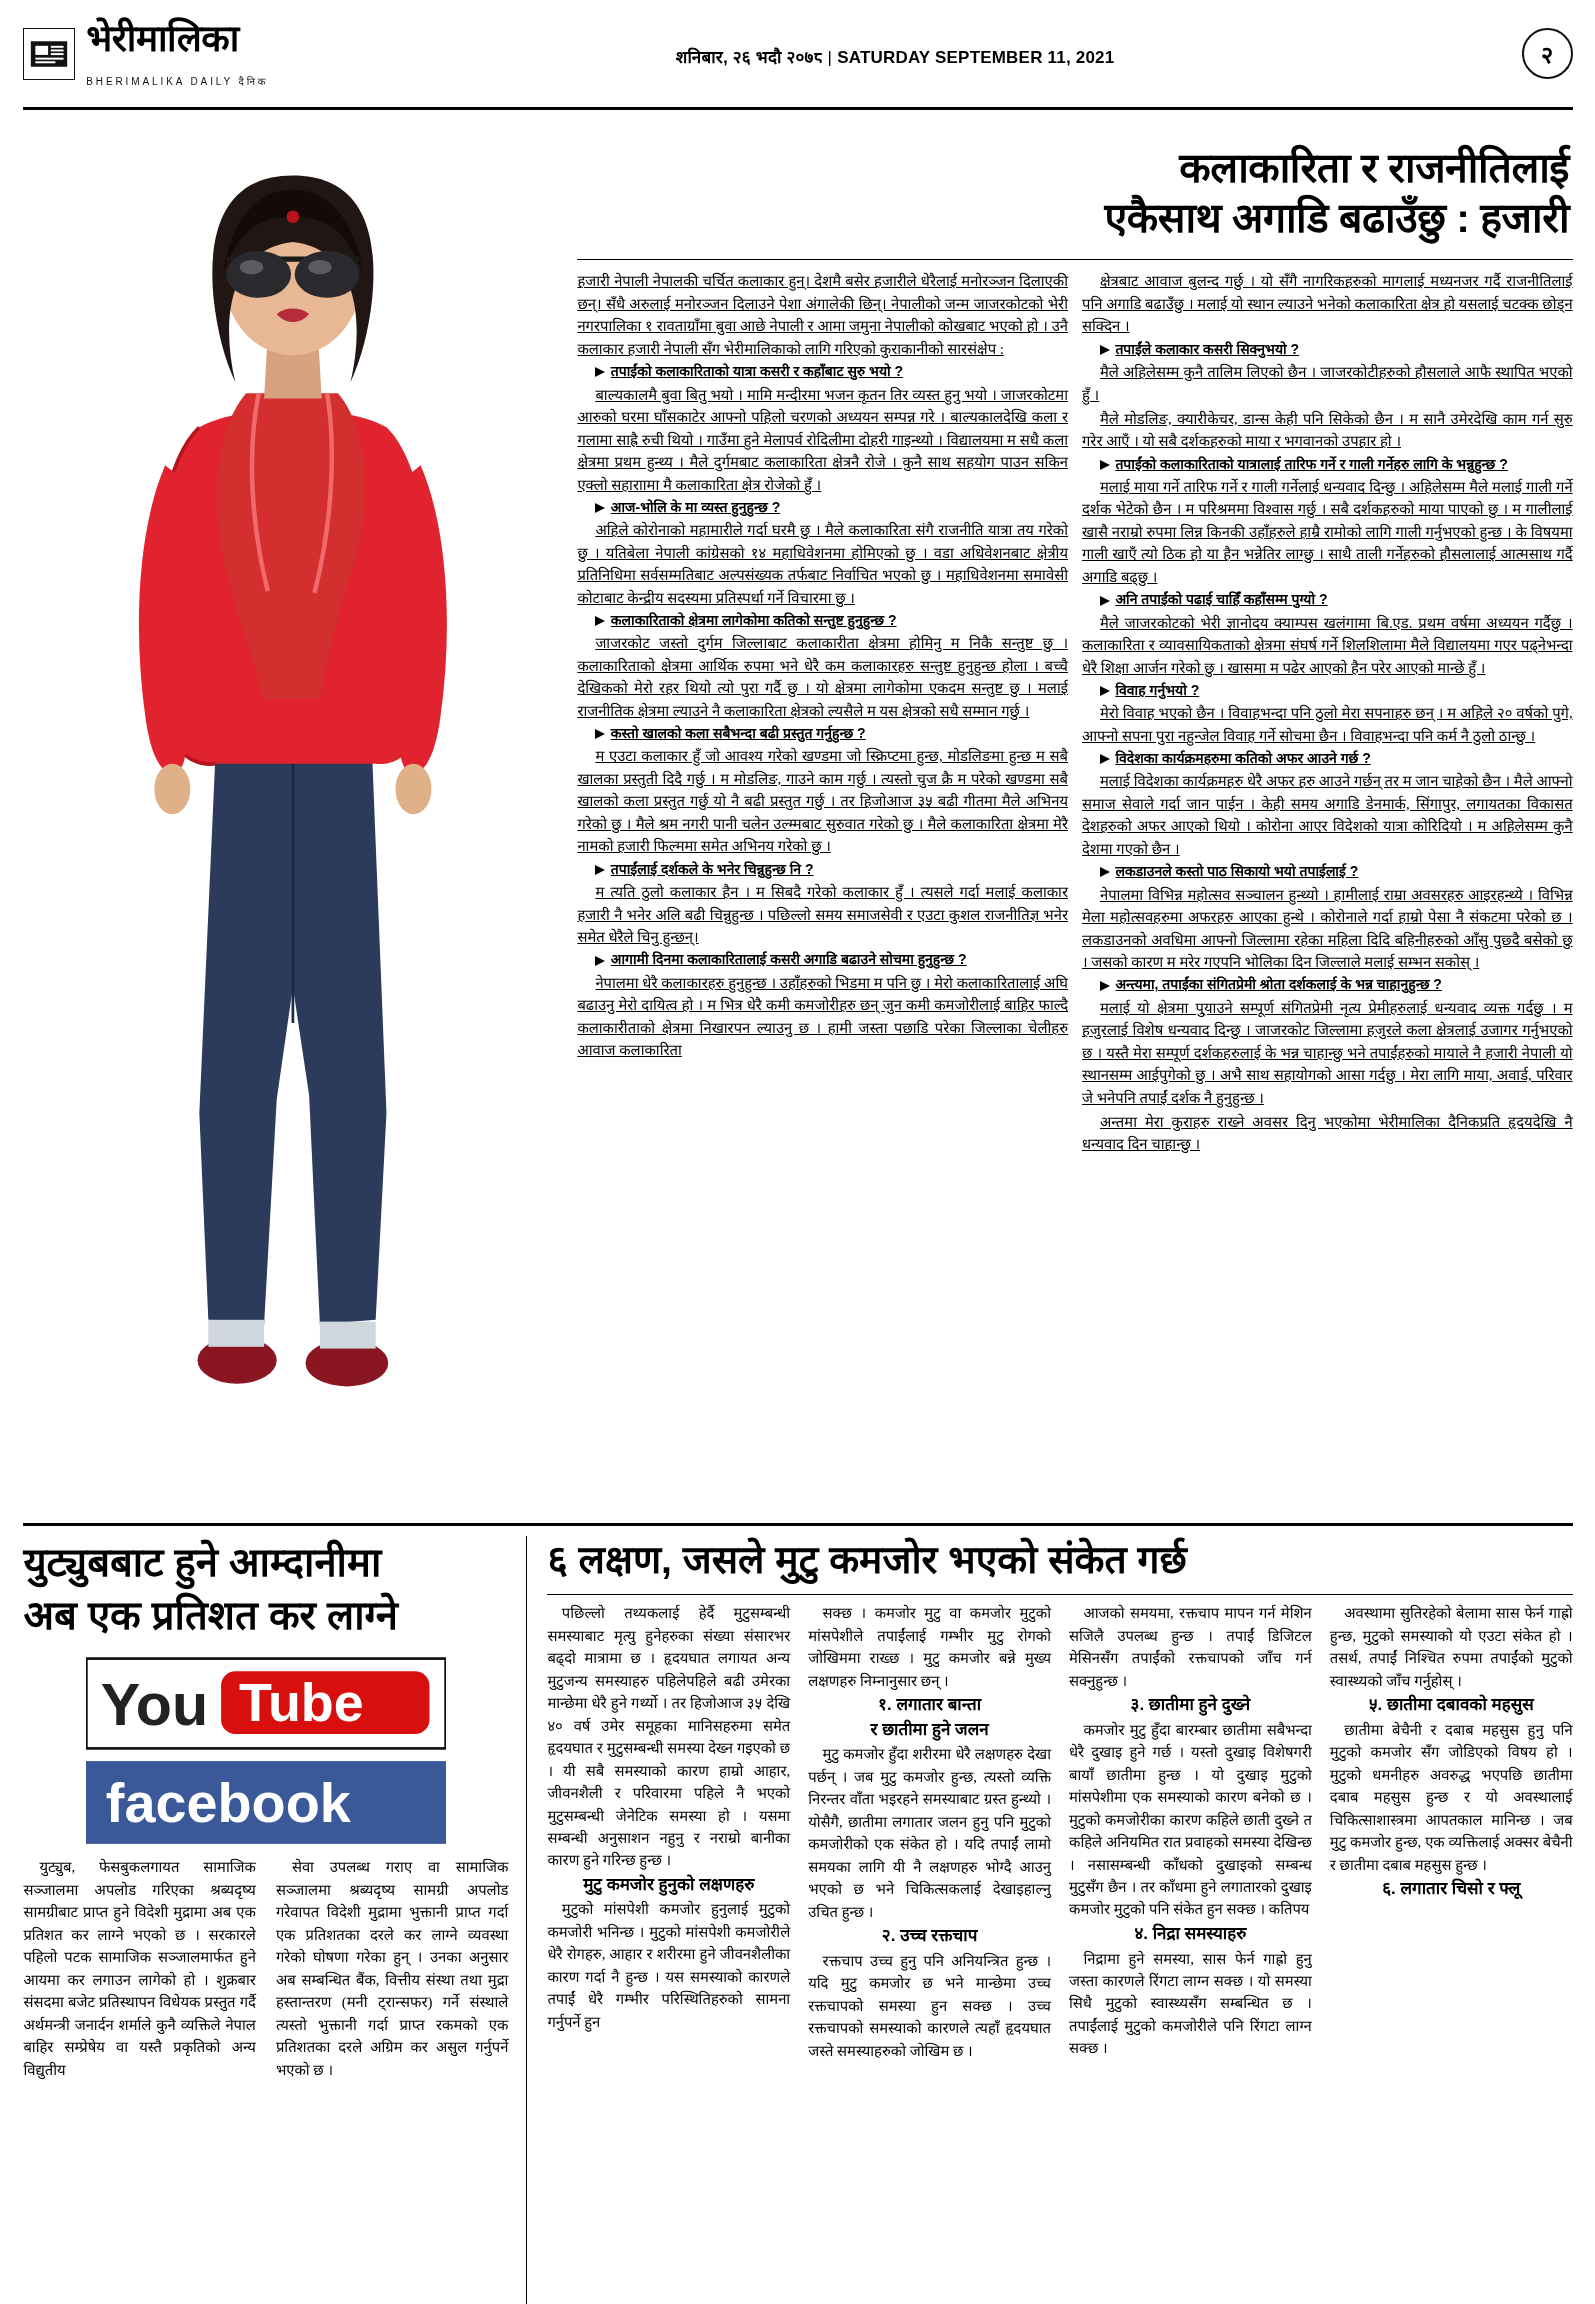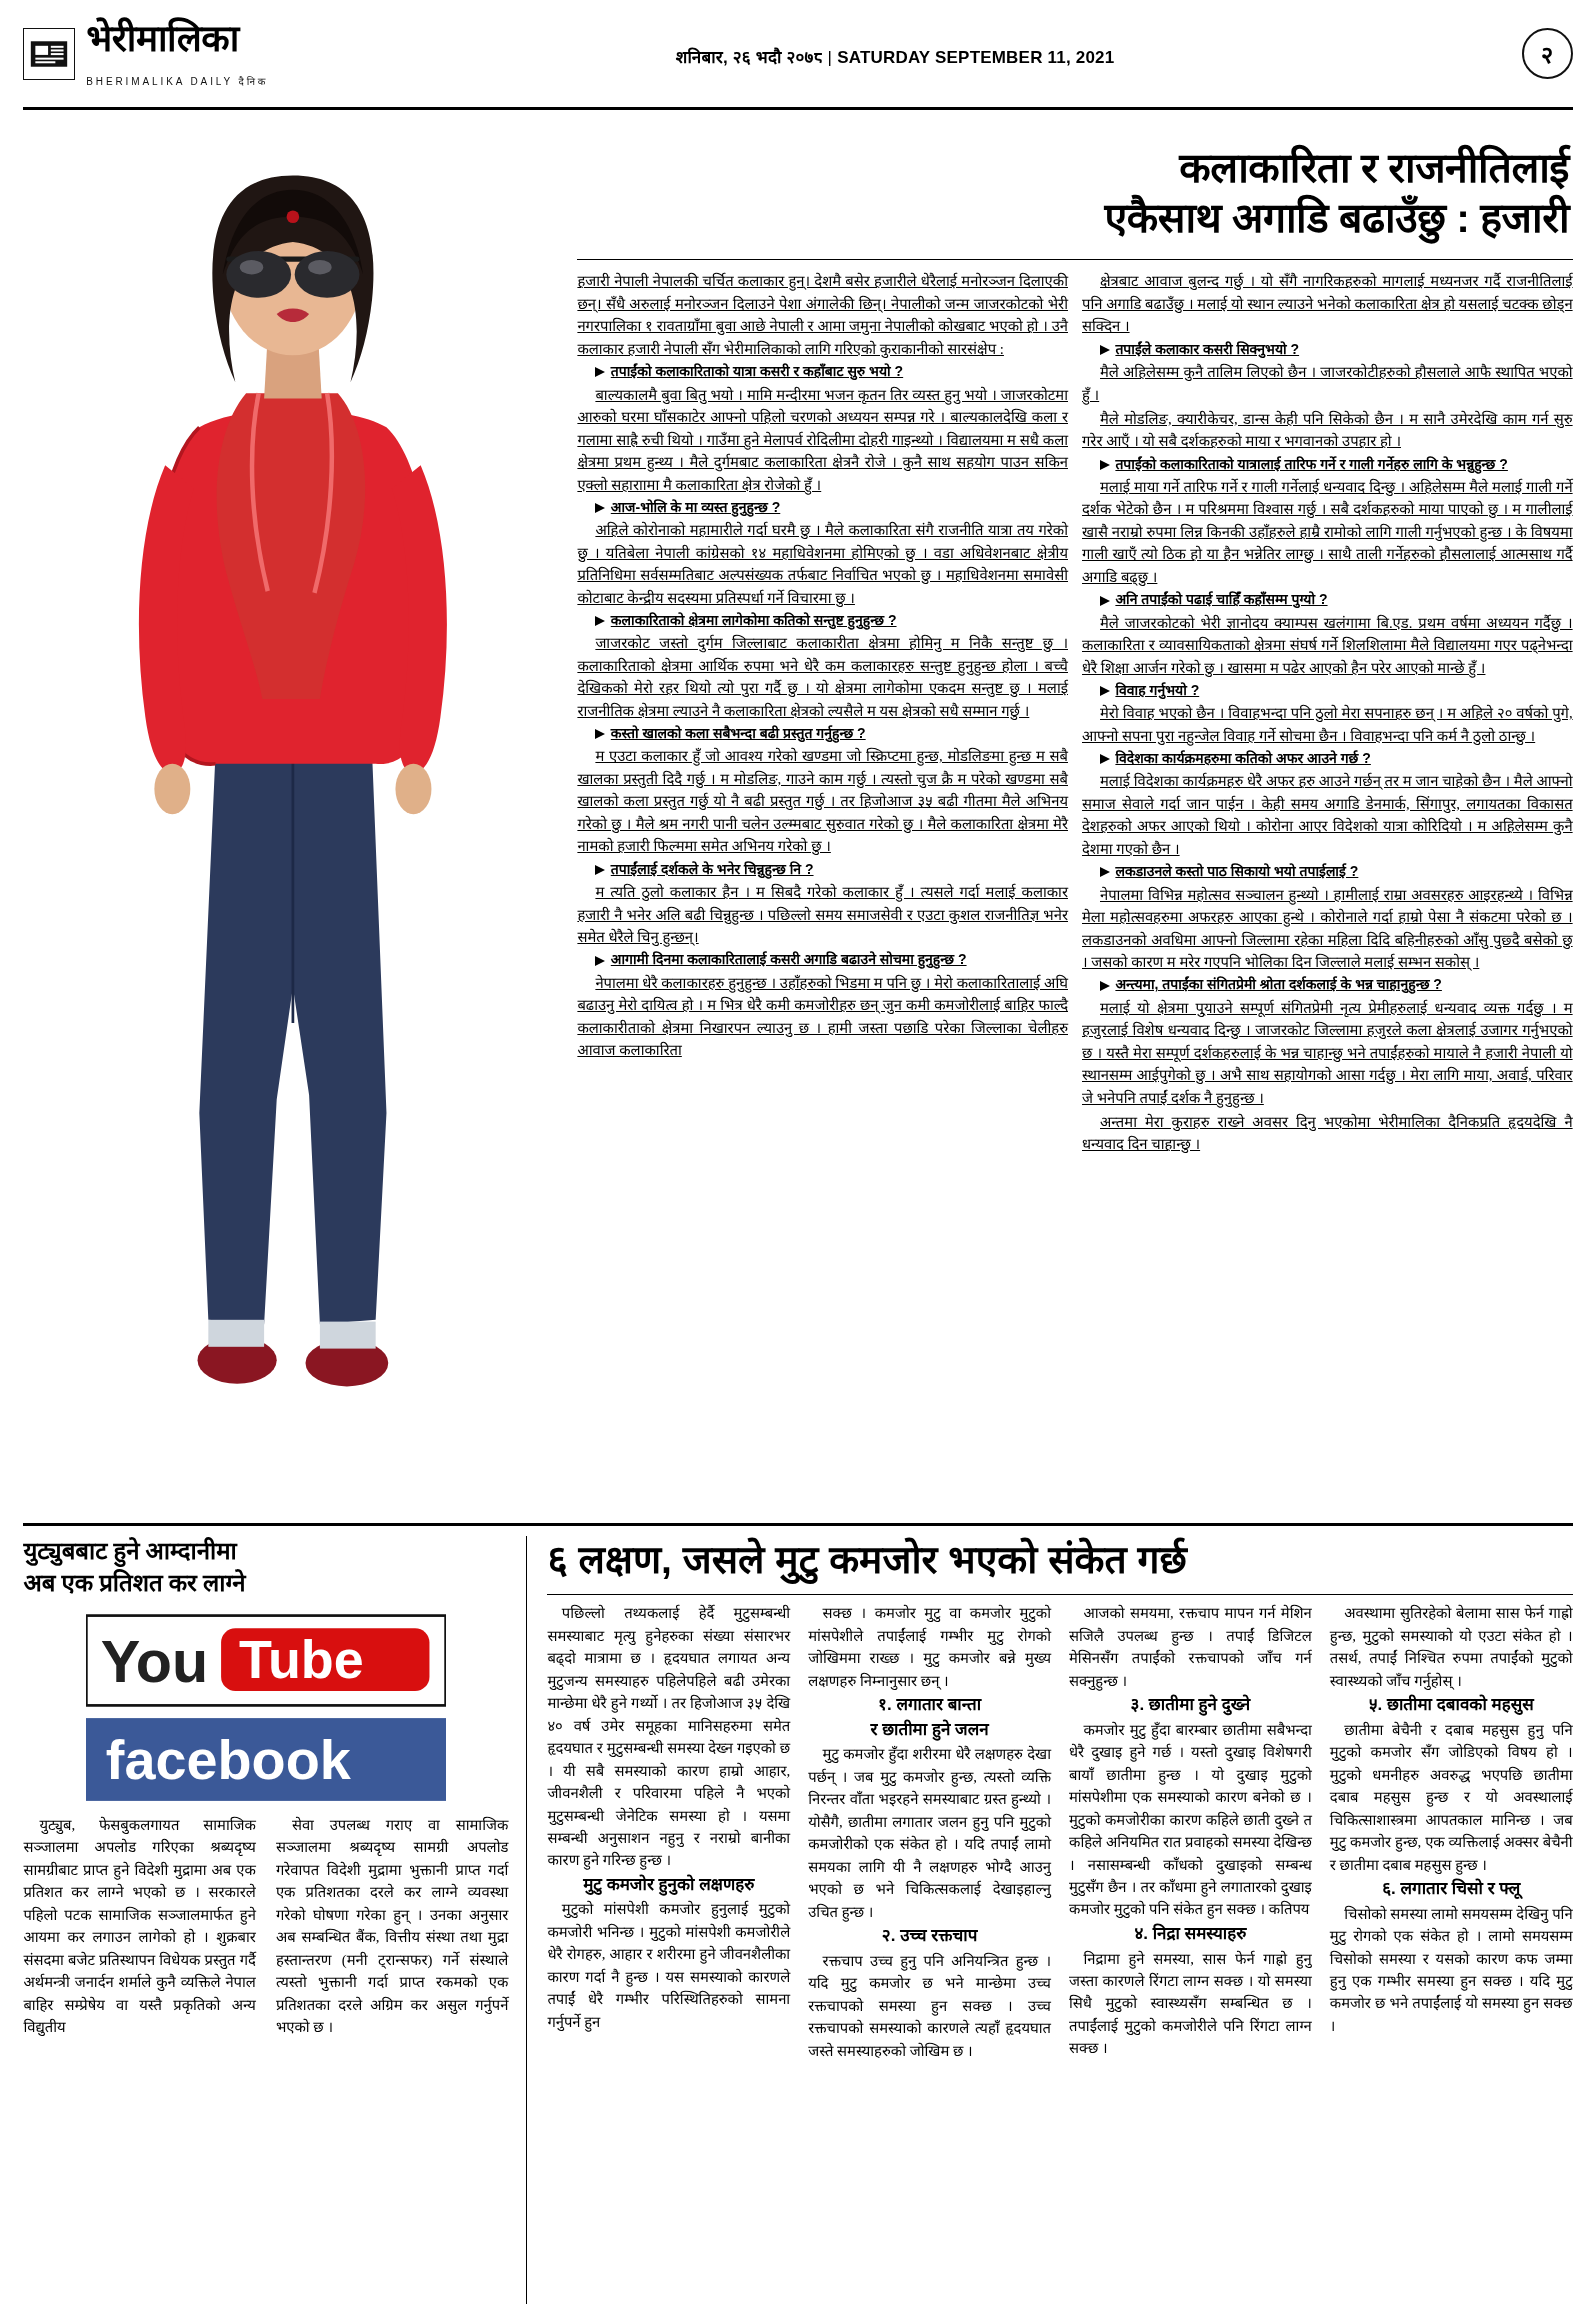--- a/index.html
+++ b/index.html
@@ -140,23 +140,23 @@
     height:815px;
   }
   .left-bottom{
     width:504px;
     flex:0 0 504px;
     padding-right:18px;
     box-sizing:border-box;
     border-right:1.8px solid #000;
   }
   .yt-head{
-    font-family:Liberation Serif, serif;
-    font-weight:bold;
-    font-size:24px;
+    font-family:Liberation Sans, sans-serif;
+    font-weight:bold;
+    font-size:40px;
     line-height:1.32;
     margin-bottom:12.6px;
   }
   .logo-box{margin:3.6px 0 12.6px 0;}
   .yt-logo{display:block;margin:0 auto 9px auto;}
   .fb-logo{display:block;margin:0 auto;}
   .left-cols{
     display:flex;
     gap:20px;
     margin-top:9px;
@@ -374,19 +374,18 @@
             <p class="sym-head">३. छातीमा हुने दुख्ने</p>
             <p>कमजोर मुटु हुँदा बारम्बार छातीमा सबैभन्दा धेरै दुखाइ हुने गर्छ । यस्तो दुखाइ विशेषगरी बायाँ छातीमा हुन्छ । यो दुखाइ मुटुको मांसपेशीमा एक समस्याको कारण बनेको छ । मुटुको कमजोरीका कारण कहिले छाती दुख्ने त कहिले अनियमित रात प्रवाहको समस्या देखिन्छ । नसासम्बन्धी काँधको दुखाइको सम्बन्ध मुटुसँग छैन । तर काँधमा हुने लगातारको दुखाइ कमजोर मुटुको पनि संकेत हुन सक्छ । कतिपय</p>
             <p class="sym-head">४. निद्रा समस्याहरु</p>
             <p>निद्रामा हुने समस्या, सास फेर्न गाह्रो हुनु जस्ता कारणले रिंगटा लाग्न सक्छ । यो समस्या सिधै मुटुको स्वास्थ्यसँग सम्बन्धित छ । तपाईंलाई मुटुको कमजोरीले पनि रिंगटा लाग्न सक्छ ।</p>
           </div>
         <div class="col" id="hc3">
             <p>अवस्थामा सुतिरहेको बेलामा सास फेर्न गाह्रो हुन्छ, मुटुको समस्याको यो एउटा संकेत हो । तसर्थ, तपाईं निश्चित रुपमा तपाईंको मुटुको स्वास्थ्यको जाँच गर्नुहोस् ।</p>
             <p class="sym-head">५. छातीमा दबावको महसुस</p>
             <p>छातीमा बेचैनी र दबाब महसुस हुनु पनि मुटुको कमजोर सँग जोडिएको विषय हो । मुटुको धमनीहरु अवरुद्ध भएपछि छातीमा दबाब महसुस हुन्छ र यो अवस्थालाई चिकित्साशास्त्रमा आपतकाल मानिन्छ । जब मुटु कमजोर हुन्छ, एक व्यक्तिलाई अक्सर बेचैनी र छातीमा दबाब महसुस हुन्छ ।</p>
             <p class="sym-head">६. लगातार चिसो र फ्लू</p>
-            <p>चिसोको समस्या लामो समयसम्म देखिनु पनि मुटु रोगको एक संकेत हो । लामो समयसम्म चिसोको समस्या र यसको कारण कफ जम्मा हुनु एक गम्भीर समस्या हुन सक्छ । यदि मुटु कमजोर छ भने तपाईंलाई यो समस्या हुन सक्छ ।</p>
           </div>
       </div>
     </div>
   </div>
 </div>
 
 
 </body></html>

